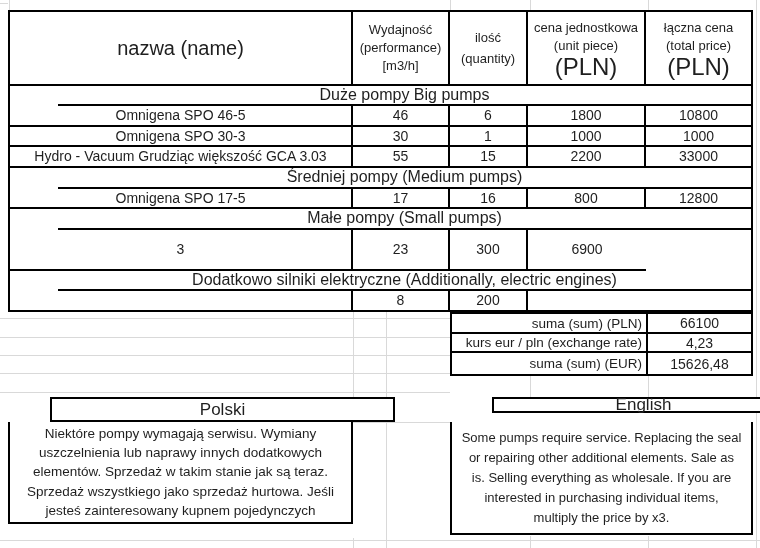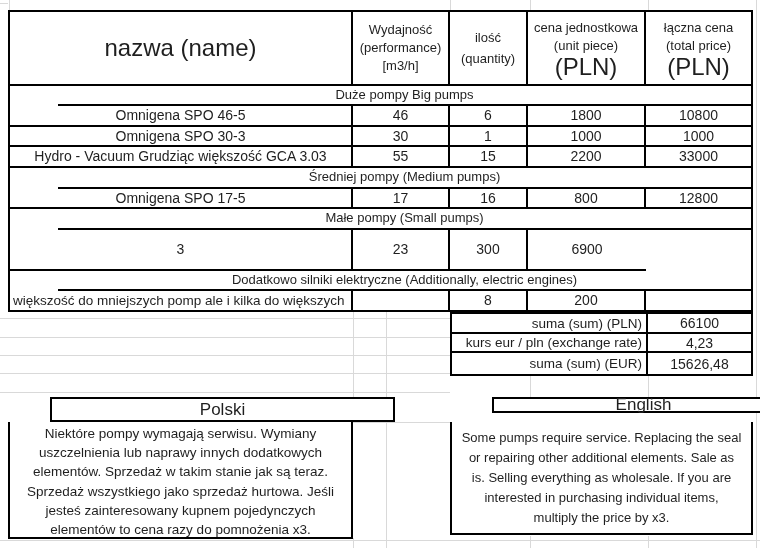--- a/index.html
+++ b/index.html
@@ -20,23 +20,23 @@
     grid-template-rows:74px 20px 21px 20px 21px 21px 20px 21px 41px 20px 1fr;
   }
   .cell {
     border-right:2px solid #000; border-bottom:2px solid #000;
     display:flex; align-items:center; justify-content:center;
     text-align:center; font-size:14px; overflow:hidden; background:#fff;
     line-height:1.15;
   }
   .br0 { border-right:none; }
   .bb0 { border-bottom:none; }
-  .section { grid-column:1 / -1; font-size:13px;margin-left:48px; }
+  .section { grid-column:1 / -1; font-size:16px;margin-left:48px; }
   .hdr { flex-direction:column; }
-  .hdr-name { font-size:24px; }
+  .hdr-name { font-size:20px; }
   .hdr-line { font-size:13px; line-height:18px; display:block; }
   .hdr-pln  { font-size:24px; line-height:22px; display:block; margin-top:1px; }
   .hdr-qty .hdr-line { line-height:21px; }
   .c-left { justify-content:flex-start; text-align:left; padding-left:3px;
             white-space:nowrap; font-size:13.5px; }
   .c-wrap { padding:0 6px; }
 
   
   .summary {
     position:absolute; left:450px; top:312px; width:303px; height:64px;
@@ -60,21 +60,21 @@
     position:absolute; box-sizing:border-box; border:2px solid #000;
     background:#fff; display:flex; align-items:center; justify-content:center;
     font-size:17px;
     margin-left:42px;
   }
   .note-body {
     position:absolute; box-sizing:border-box; border:2px solid #000; border-top:none;
     background:#fff; text-align:center; overflow:hidden;
   }
   .note-title.pl { left:8px;   top:397px; width:345px; height:25px; }
-  .note-body.pl  { left:8px;   top:422px; width:345px; height:117px; padding-top:2px; }
+  .note-body.pl  { left:8px;   top:422px; width:345px; height:102px; padding-top:2px; }
   .note-body.pl .nline { font-size:13.5px; line-height:19.2px; white-space:nowrap; }
   .note-title.en { left:450px; top:397px; width:303px; height:16px; }
   .note-body.en  { left:450px; top:422px; width:303px; height:113px; padding-top:6px; }
   .note-body.en .nline { font-size:13px; line-height:20px; white-space:nowrap; }
 </style>
 </head>
 <body>
 
 <div class="gl" style="left:9px;top:0;width:1px;height:10px"></div>
 <div class="gl" style="left:386px;top:312px;width:1px;height:236px"></div>
@@ -150,21 +150,20 @@
 
   <div class="cell section br0">Małe pompy (Small pumps)</div>
 
   <div class="cell">3</div>
   <div class="cell">23</div>
   <div class="cell">300</div>
   <div class="cell br0">6900</div>
 
   <div class="cell section br0">Dodatkowo silniki elektryczne (Additionally, electric engines)</div>
 
-  <div class="cell c-left bb0">większość do mniejszych pomp ale i kilka do większych</div>
   <div class="cell bb0"></div>
   <div class="cell bb0">8</div>
   <div class="cell bb0">200</div>
 </div>
 
 <div class="summary">
   <div class="sum-label">suma (sum) (PLN)</div>
   <div class="sum-value">66100</div>
   <div class="sum-label">kurs eur / pln (exchange rate)</div>
   <div class="sum-value">4,23</div>

